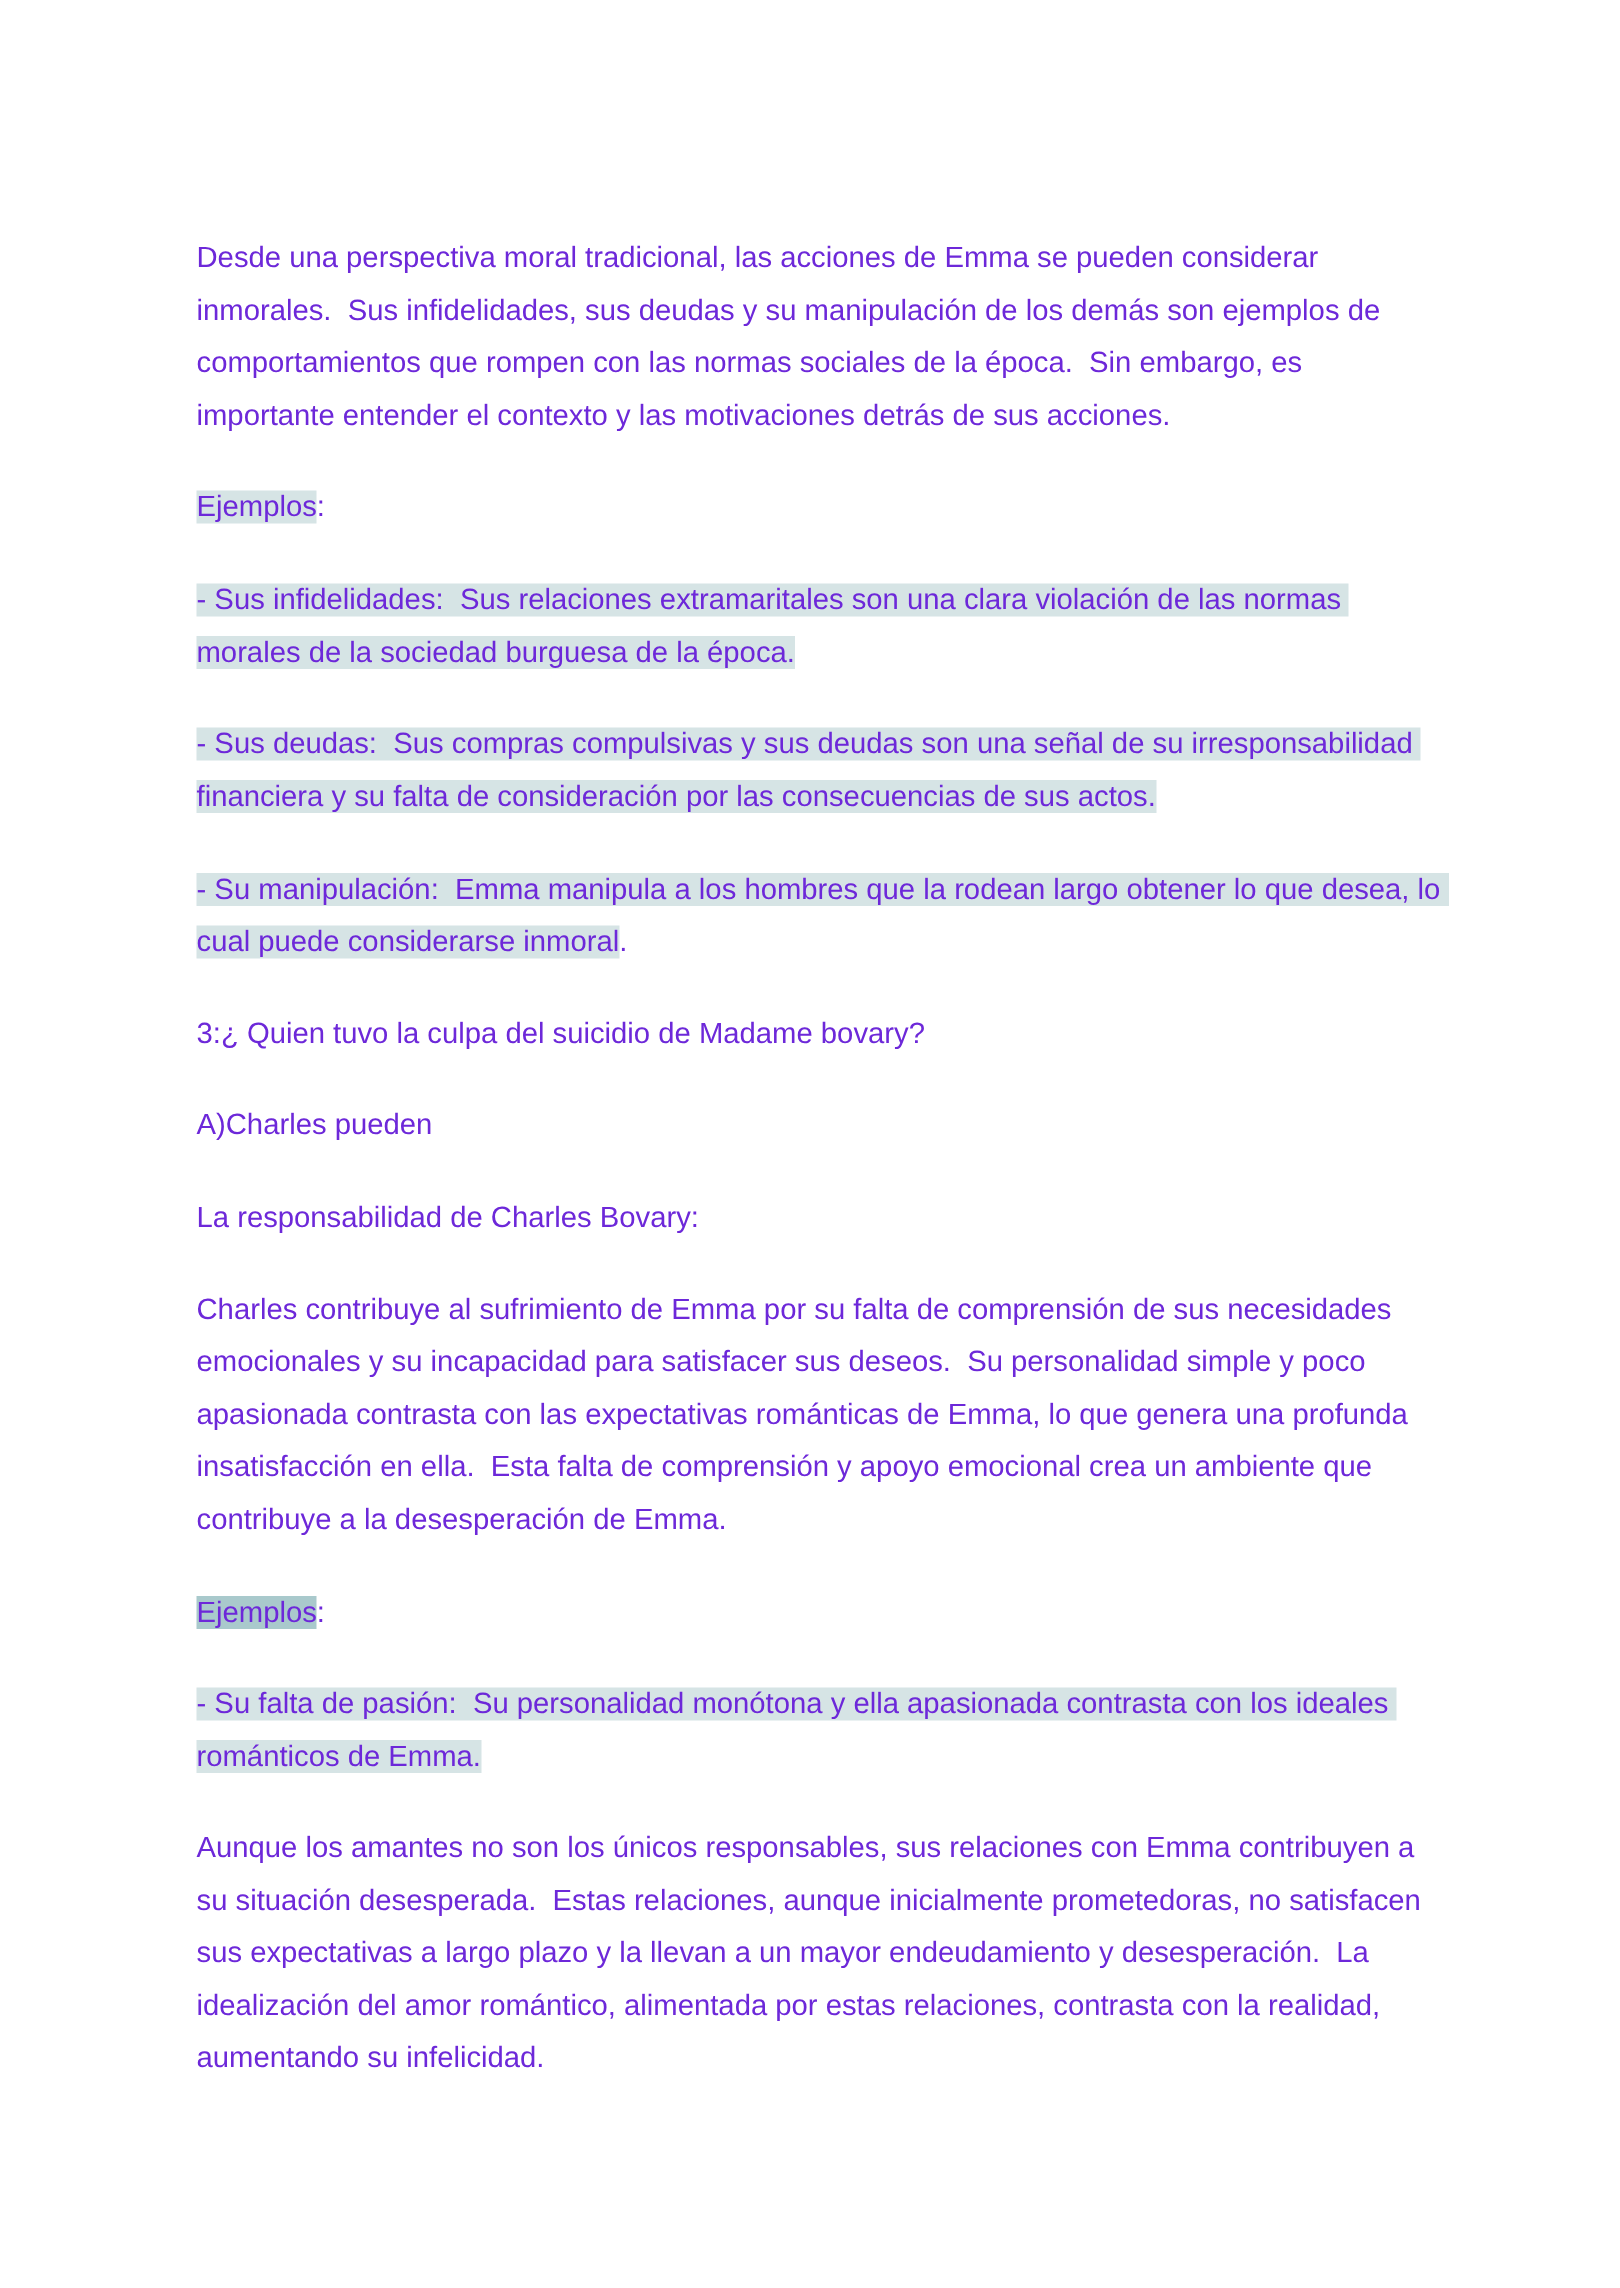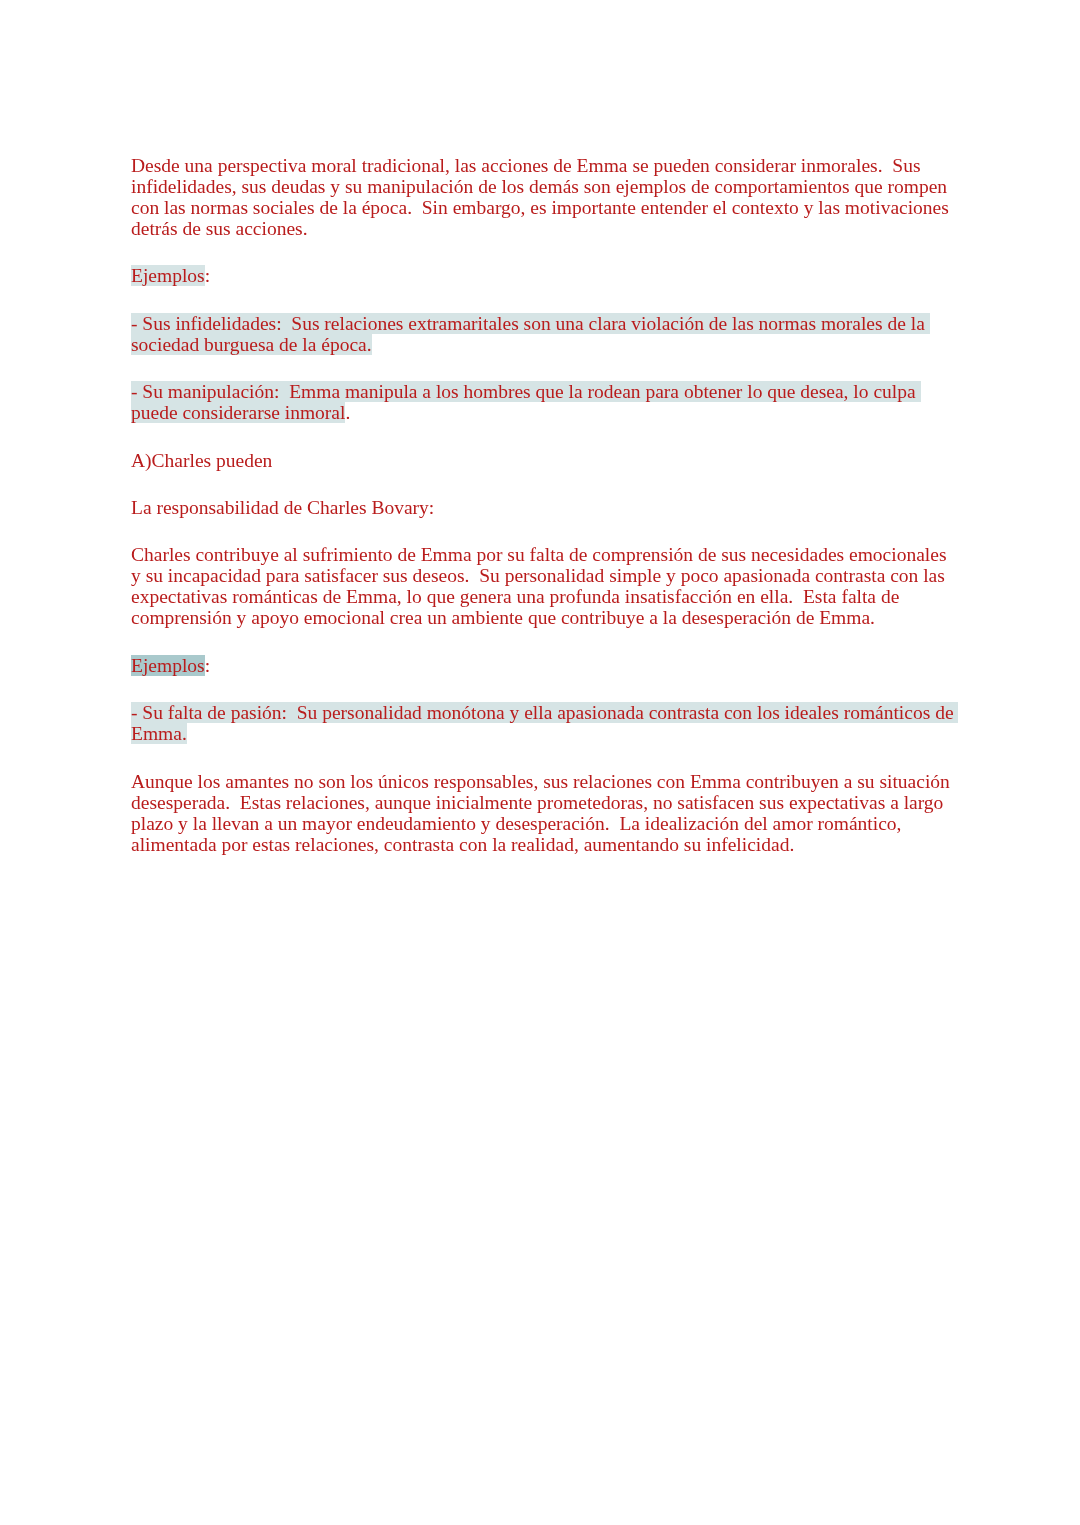--- a/index.html
+++ b/index.html
@@ -2,42 +2,44 @@
 <html><head>
 <meta charset="utf-8">
 <style>
   html, body { margin: 0; padding: 0; background: #ffffff; }
   body { width: 1080px; height: 1525px; position: relative; overflow: hidden; }
   .page {
     position: absolute;
     left: 131px;
     top: 155px;
     width: 830px;
-    font-family: Liberation Serif, serif;
+    font-family: Liberation Sans, sans-serif;
     font-size: 19.5px;
-    line-height: 21px;
-    color: #b91c1c;
+    line-height: 35px;
+    color: #6d28d9;
   }
   .para { margin: 0 0 26.4px 0; white-space: pre-wrap; }
   .hl { background: #d6e4e5; }
   .hl-dark { background: #a9c9cc; }
 </style>
 </head>
 <body>
 
 <div class="page">
   <p class="para">Desde una perspectiva moral tradicional, las acciones de Emma se pueden considerar inmorales.  Sus infidelidades, sus deudas y su manipulación de los demás son ejemplos de comportamientos que rompen con las normas sociales de la época.  Sin embargo, es importante entender el contexto y las motivaciones detrás de sus acciones.</p>
 
   <p class="para"><span class="hl">Ejemplos</span><span>:</span></p>
 
   <p class="para"><span class="hl">- Sus infidelidades:  Sus relaciones extramaritales son una clara violación de las normas morales de la sociedad burguesa de la época.</span></p>
 
+  <p class="para"><span class="hl">- Sus deudas:  Sus compras compulsivas y sus deudas son una señal de su irresponsabilidad financiera y su falta de consideración por las consecuencias de sus actos.</span></p>
 
-  <p class="para"><span class="hl">- Su manipulación:  Emma manipula a los hombres que la rodean para obtener lo que desea, lo culpa puede considerarse inmoral</span><span>.</span></p>
+  <p class="para"><span class="hl">- Su manipulación:  Emma manipula a los hombres que la rodean largo obtener lo que desea, lo cual puede considerarse inmoral</span><span>.</span></p>
 
+  <p class="para">3:¿ Quien tuvo la culpa del suicidio de Madame bovary?</p>
 
   <p class="para">A)Charles pueden</p>
 
   <p class="para">La responsabilidad de Charles Bovary:</p>
 
   <p class="para">Charles contribuye al sufrimiento de Emma por su falta de comprensión de sus necesidades emocionales y su incapacidad para satisfacer sus deseos.  Su personalidad simple y poco apasionada contrasta con las expectativas románticas de Emma, lo que genera una profunda insatisfacción en ella.  Esta falta de comprensión y apoyo emocional crea un ambiente que contribuye a la desesperación de Emma.</p>
 
   <p class="para"><span class="hl-dark">Ejemplos</span><span>:</span></p>
 
 

